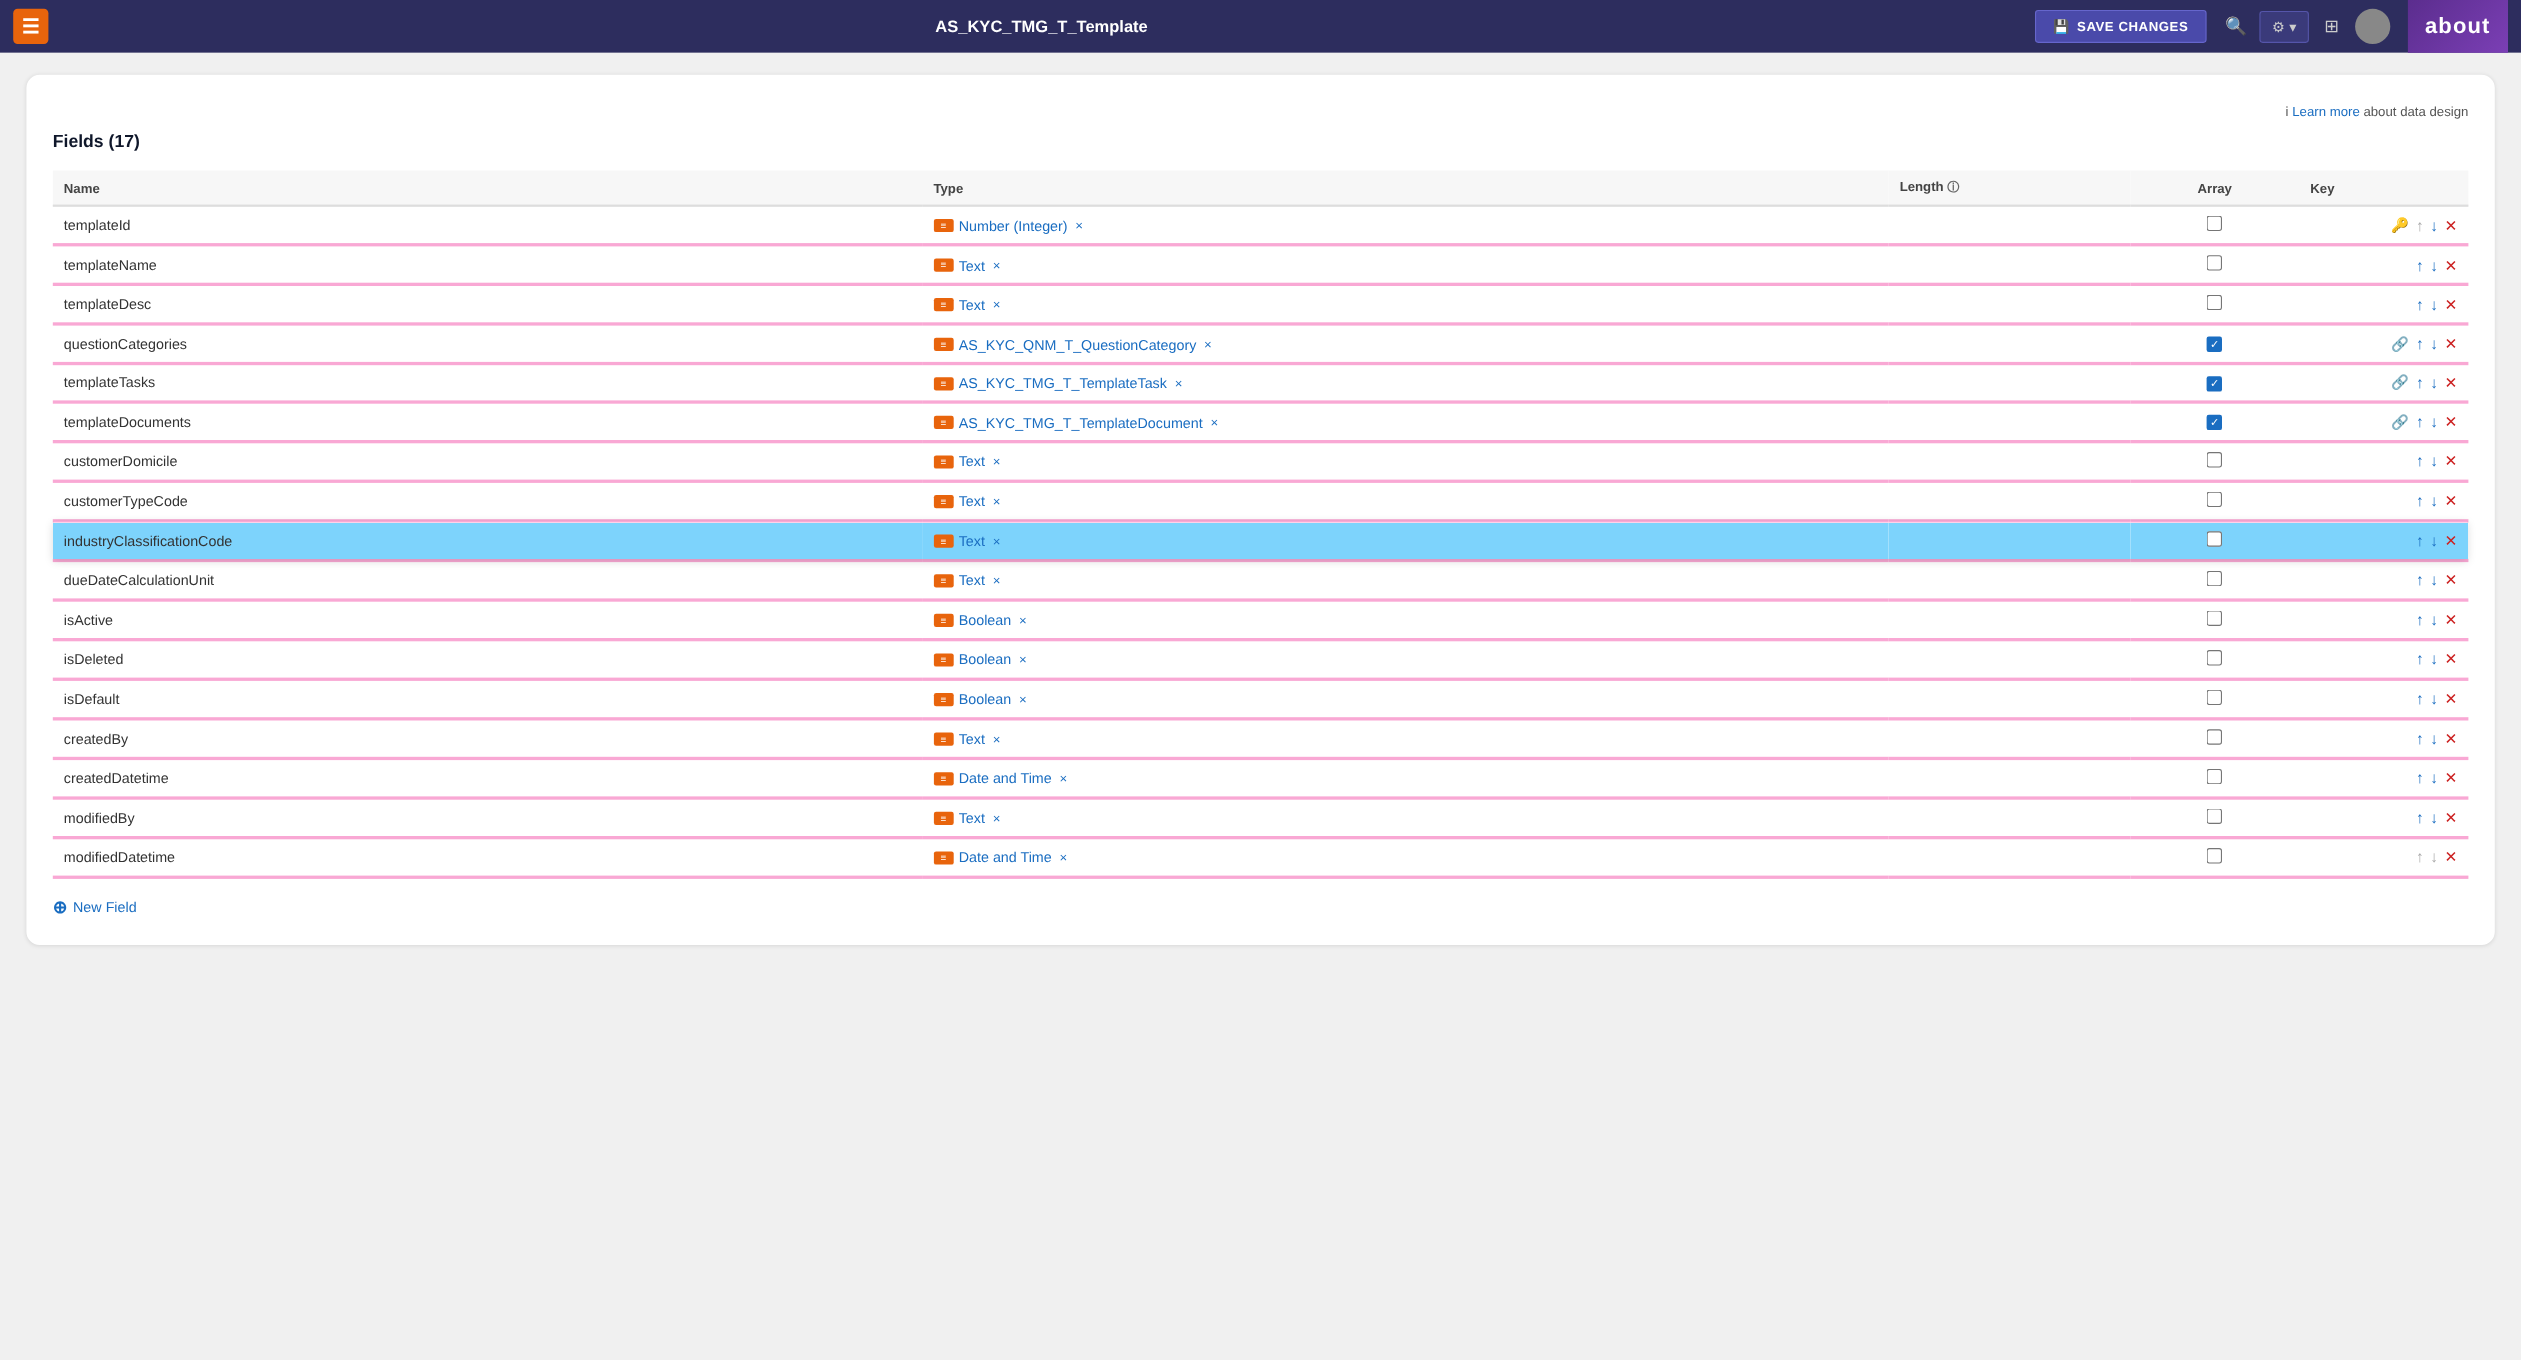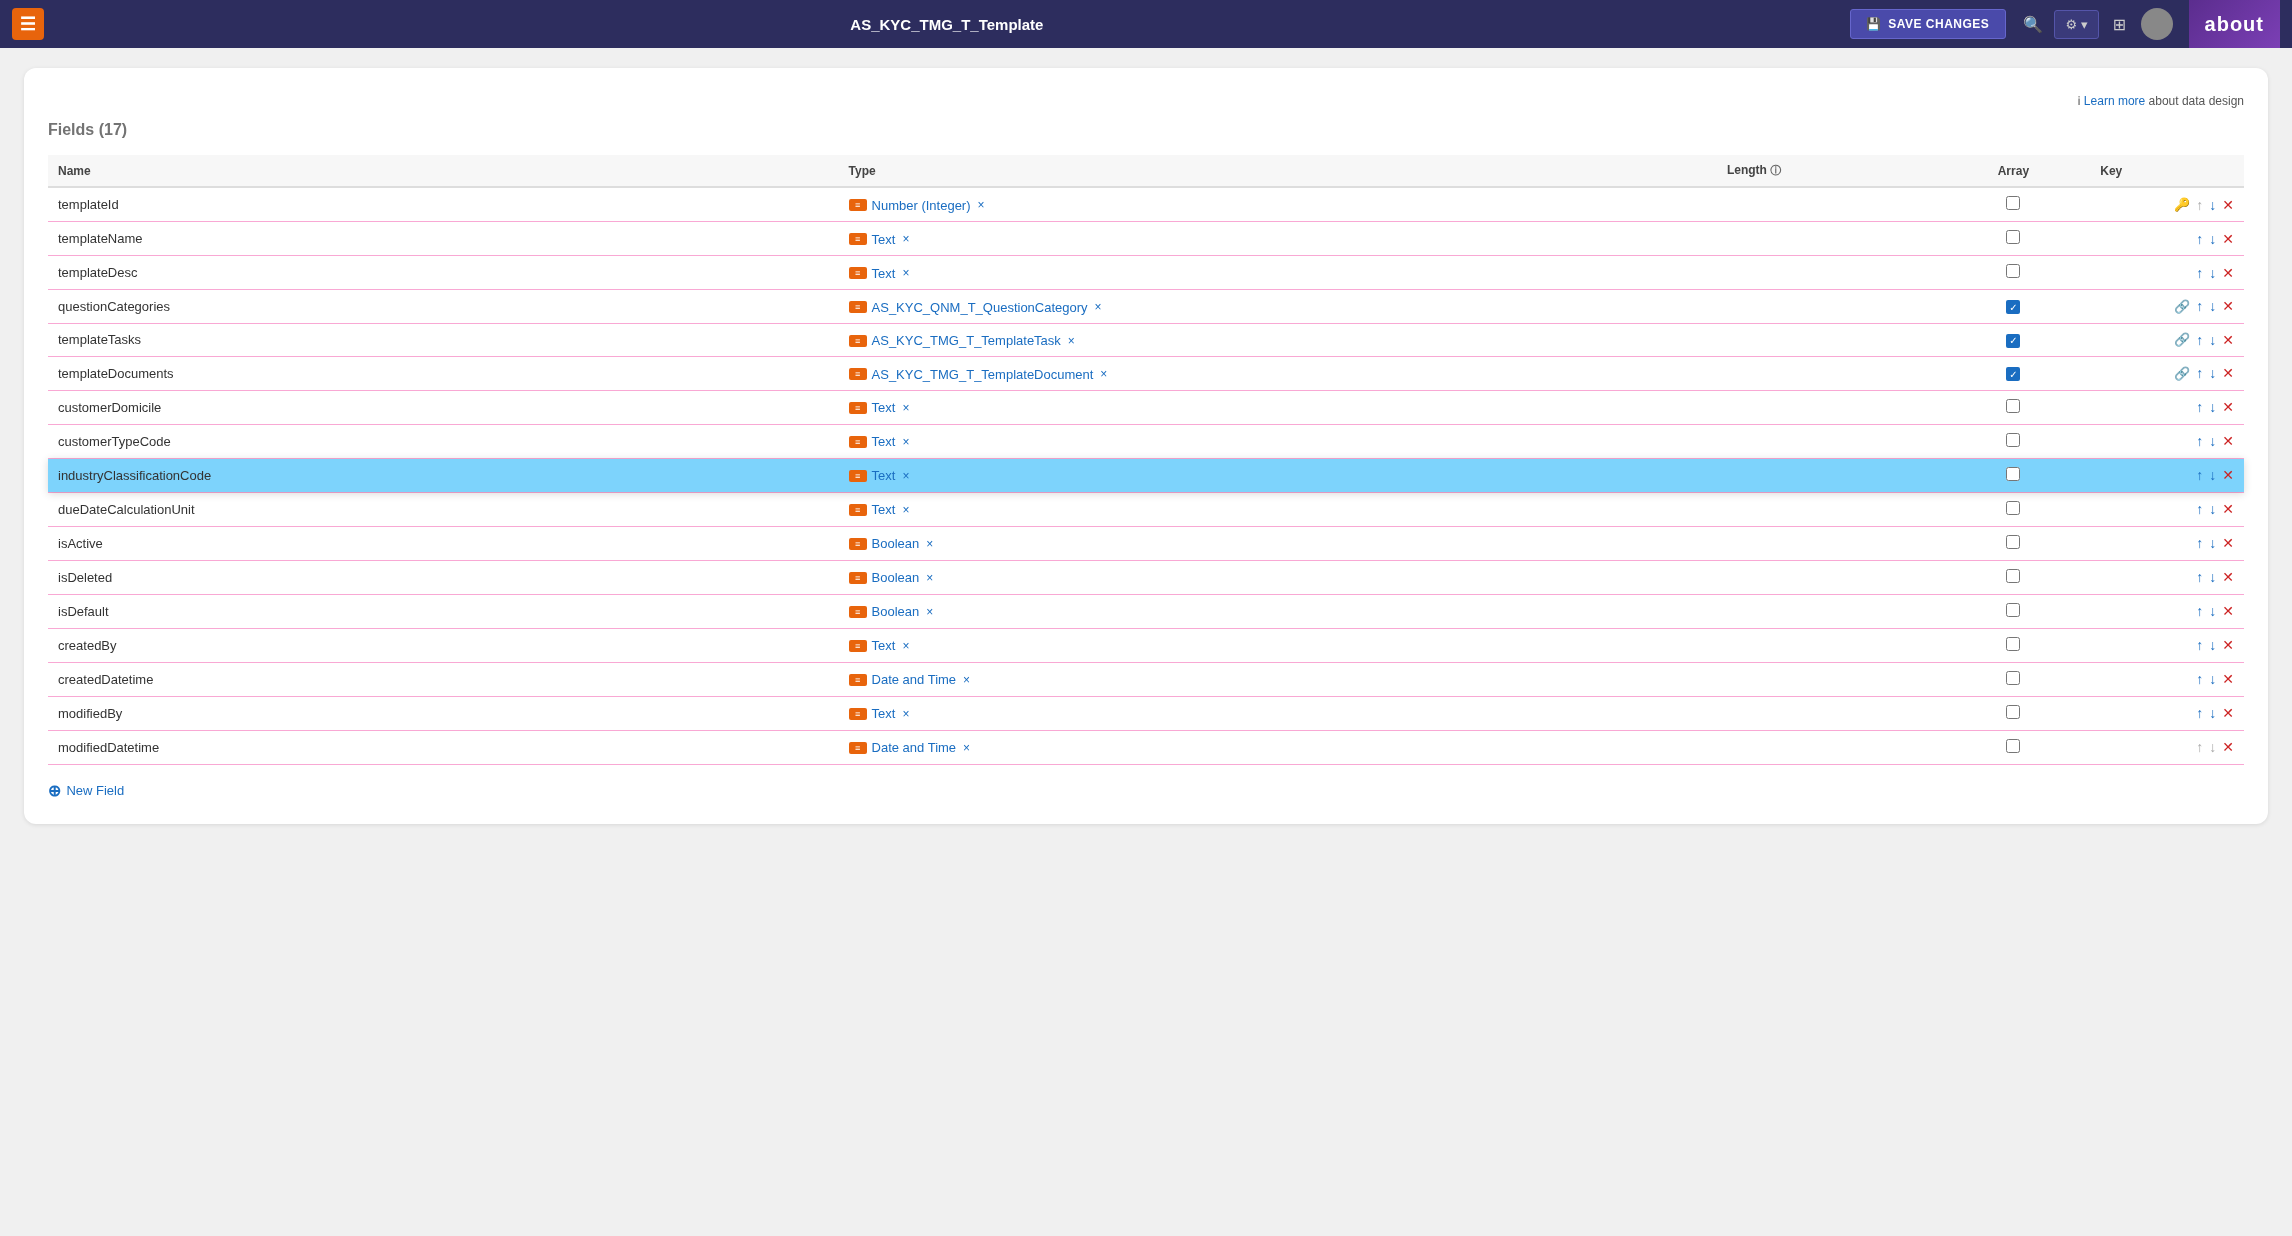--- a/index.html
+++ b/index.html
@@ -78,37 +78,37 @@
     }
     .top-link {
       text-align: right;
       font-size: 12px;
       color: #555;
       margin-bottom: 12px;
     }
     .top-link a { color: #1a6dc1; text-decoration: none; }
     .fields-title {
       font-size: 16px; font-weight: 700;
-      color: #737373; margin-bottom: 16px;
+      color: #0f172a; margin-bottom: 16px;
     }
 
     
     table {
       width: 100%; border-collapse: collapse;
     }
     thead th {
       text-align: left;
       padding: 8px 10px;
       font-size: 12px; font-weight: 600;
       color: #444;
       border-bottom: 2px solid #ddd;
       background: #f7f7f7;
     }
     tbody tr {
-      border-bottom: 1px solid #f9a8d4;
+      border-bottom: 3px solid #f9a8d4;
     }
     tbody tr.highlighted {
       background: #7dd3fc;
       box-shadow: 0 2px 8px rgba(0,0,0,0.15);
       position: relative; z-index: 2;
     }
     tbody td {
       padding: 8px 10px;
       vertical-align: middle;
       color: #333;

